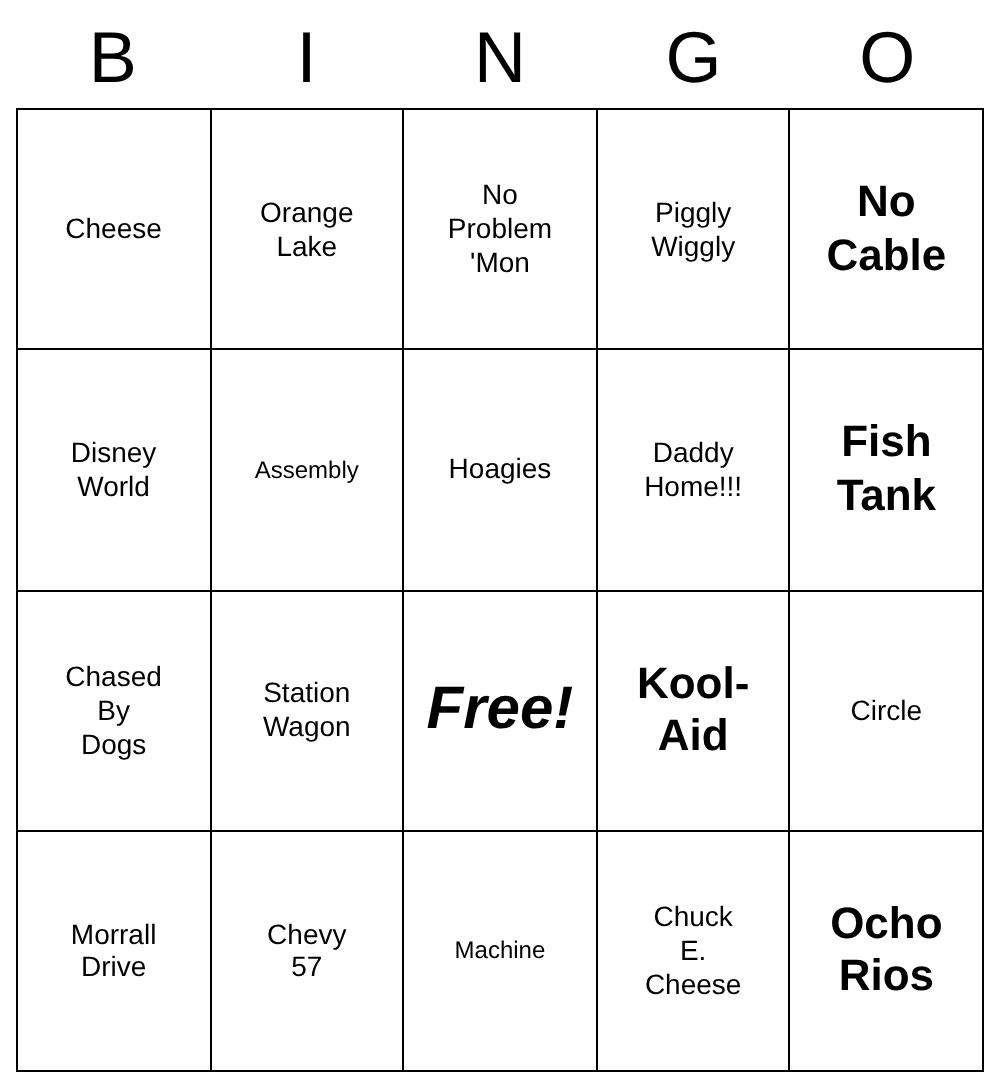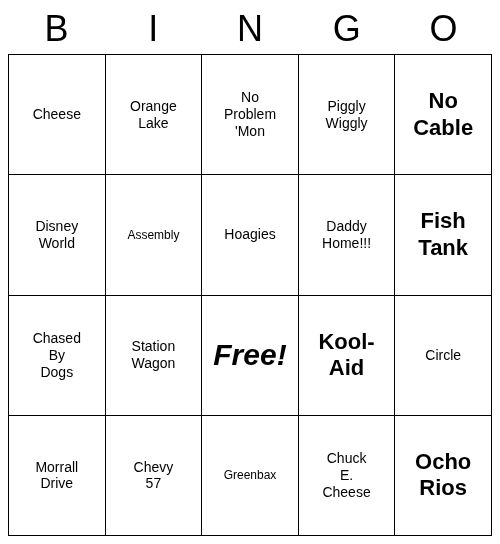--- a/index.html
+++ b/index.html
@@ -81,18 +81,18 @@
       <tr>
         <td>Chased<br>By<br>Dogs</td>
         <td>Station<br>Wagon</td>
         <td class="free">Free!</td>
         <td class="large-text">Kool-<br>Aid</td>
         <td>Circle</td>
       </tr>
       <tr>
         <td>Morrall<br>Drive</td>
         <td>Chevy<br>57</td>
-        <td style="font-size: 12px;">Greenbax</td>
+        <td style="font-size: 12px;">Machine</td>
         <td>Chuck<br>E.<br>Cheese</td>
         <td class="large-text">Ocho<br>Rios</td>
       </tr>
     </tbody>
 </table>
 
 </body></html>

